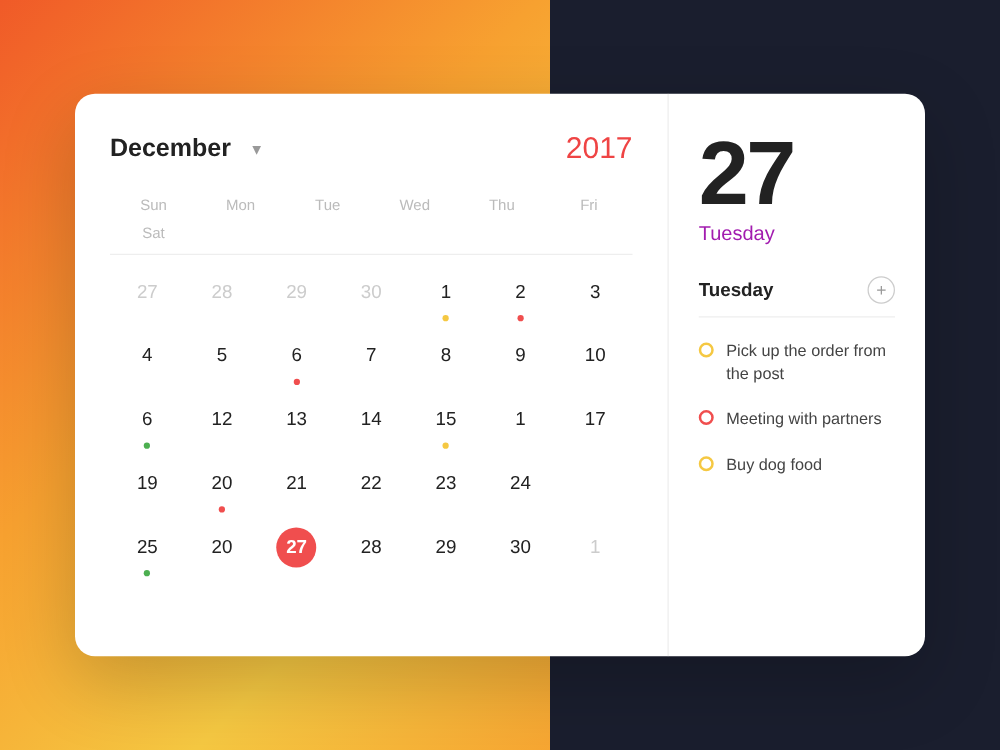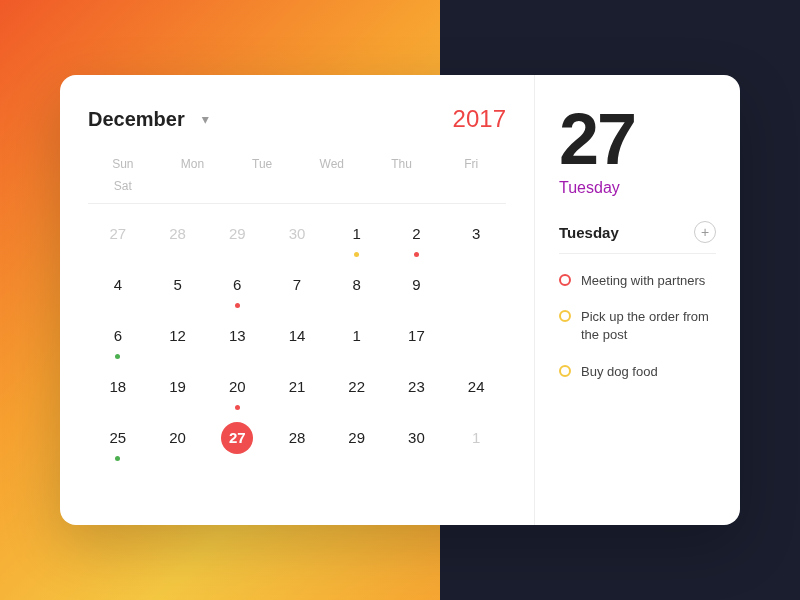--- a/index.html
+++ b/index.html
@@ -304,46 +304,50 @@
             </div>
             <div class="cal-day">
               <span class="day-num">7</span>
             </div>
             <div class="cal-day">
               <span class="day-num">8</span>
             </div>
             <div class="cal-day">
               <span class="day-num">9</span>
             </div>
+            <div class="cal-day">
+              <span class="day-num">10</span>
+            </div>
           </div>
           <div class="cal-week">
             <div class="cal-day">
               <span class="day-num">6</span>
               <div class="day-dot" style="background: rgb(76, 175, 80);"></div>
             </div>
             <div class="cal-day">
               <span class="day-num">12</span>
             </div>
             <div class="cal-day">
               <span class="day-num">13</span>
             </div>
             <div class="cal-day">
               <span class="day-num">14</span>
             </div>
             <div class="cal-day">
+              <span class="day-num">15</span>
+              <div class="day-dot" style="background: rgb(245, 200, 66);"></div>
+            </div>
+            <div class="cal-day">
               <span class="day-num">1</span>
             </div>
             <div class="cal-day">
               <span class="day-num">17</span>
             </div>
           </div>
           <div class="cal-week">
-            <div class="cal-day">
-              <span class="day-num">18</span>
-            </div>
             <div class="cal-day">
               <span class="day-num">19</span>
             </div>
             <div class="cal-day">
               <span class="day-num">20</span>
               <div class="day-dot" style="background: rgb(240, 78, 78);"></div>
             </div>
             <div class="cal-day">
               <span class="day-num">21</span>
             </div>
@@ -390,26 +394,26 @@
     <div class="events-date-day">Tuesday</div>
 
     <div class="events-header">
       <span class="events-title">Tuesday</span>
       <div class="add-btn">+</div>
     </div>
 
     <div class="events-list">
 
     <div class="event-item">
+          <div class="event-dot-ring" style="border-color: rgb(245, 200, 66);"></div>
+          <span class="event-text">Pick up the order from the post</span>
+        </div>
+        <div class="event-item">
           <div class="event-dot-ring" style="border-color: rgb(240, 78, 78);"></div>
           <span class="event-text">Meeting with partners</span>
-        </div>
-        <div class="event-item">
-          <div class="event-dot-ring" style="border-color: rgb(245, 200, 66);"></div>
-          <span class="event-text">Pick up the order from the post</span>
         </div>
         <div class="event-item">
           <div class="event-dot-ring" style="border-color: rgb(245, 200, 66);"></div>
           <span class="event-text">Buy dog food</span>
         </div>
       </div>
   </div>
 
 </div>
 

